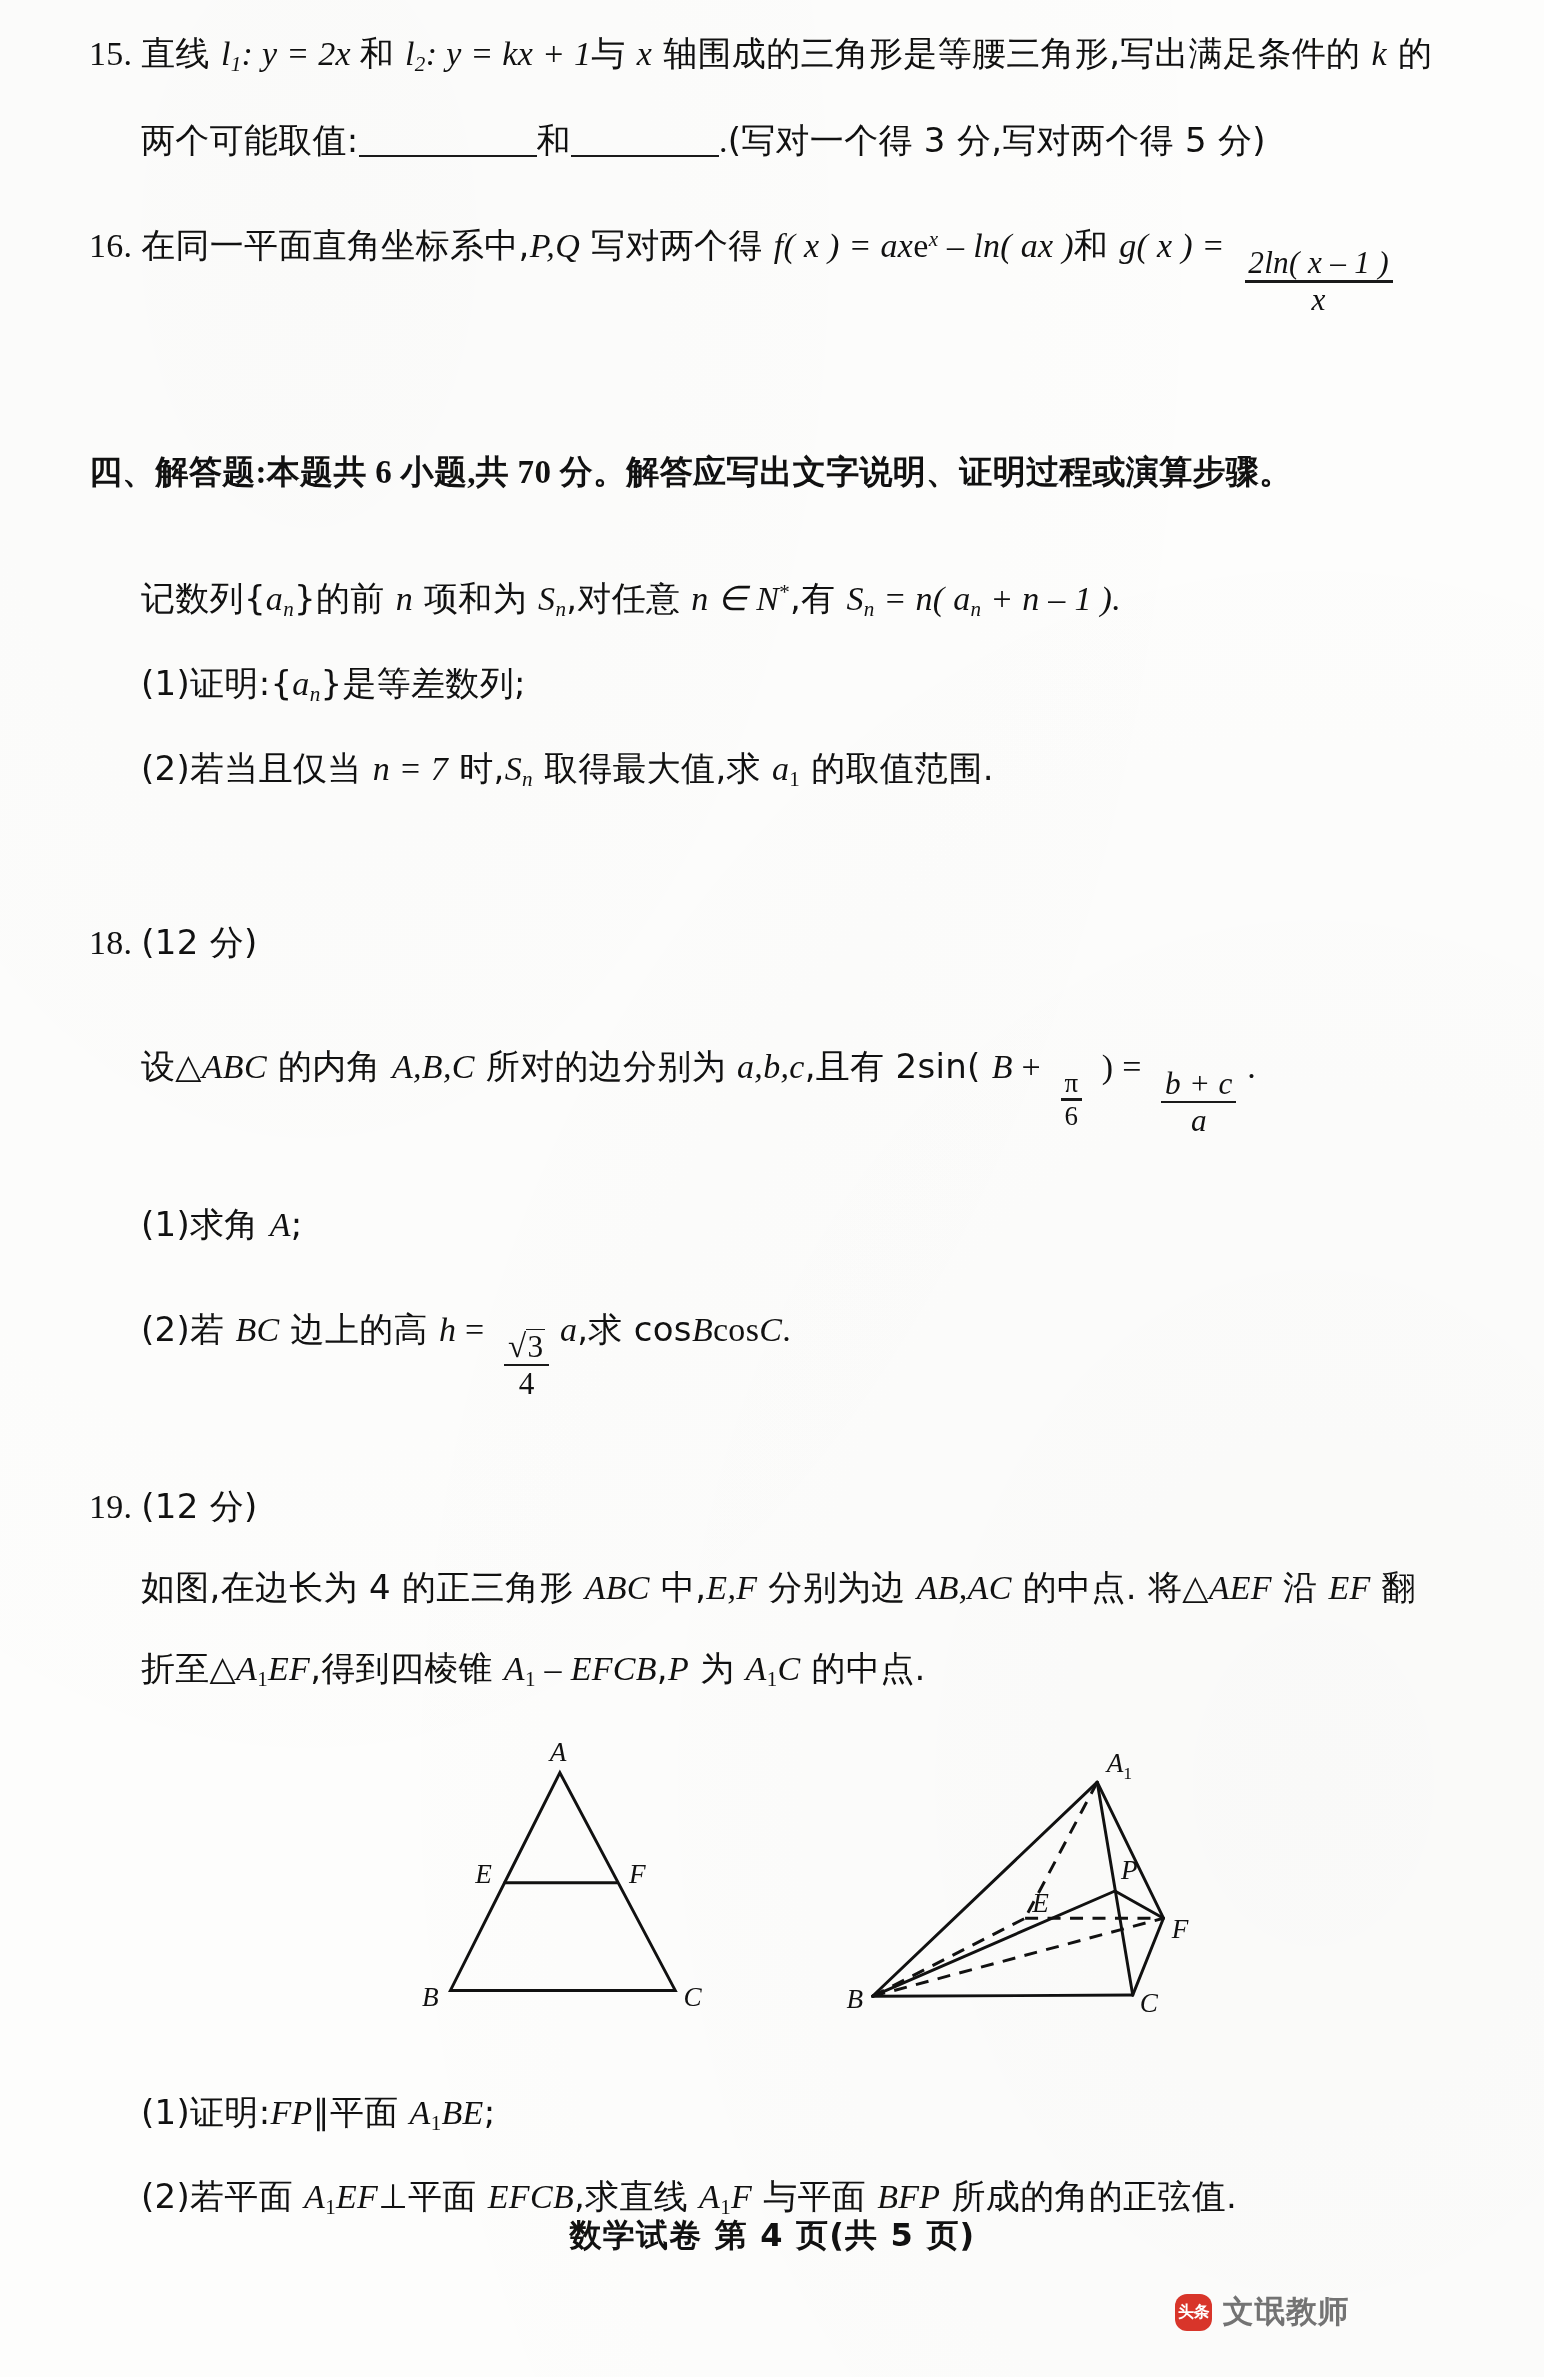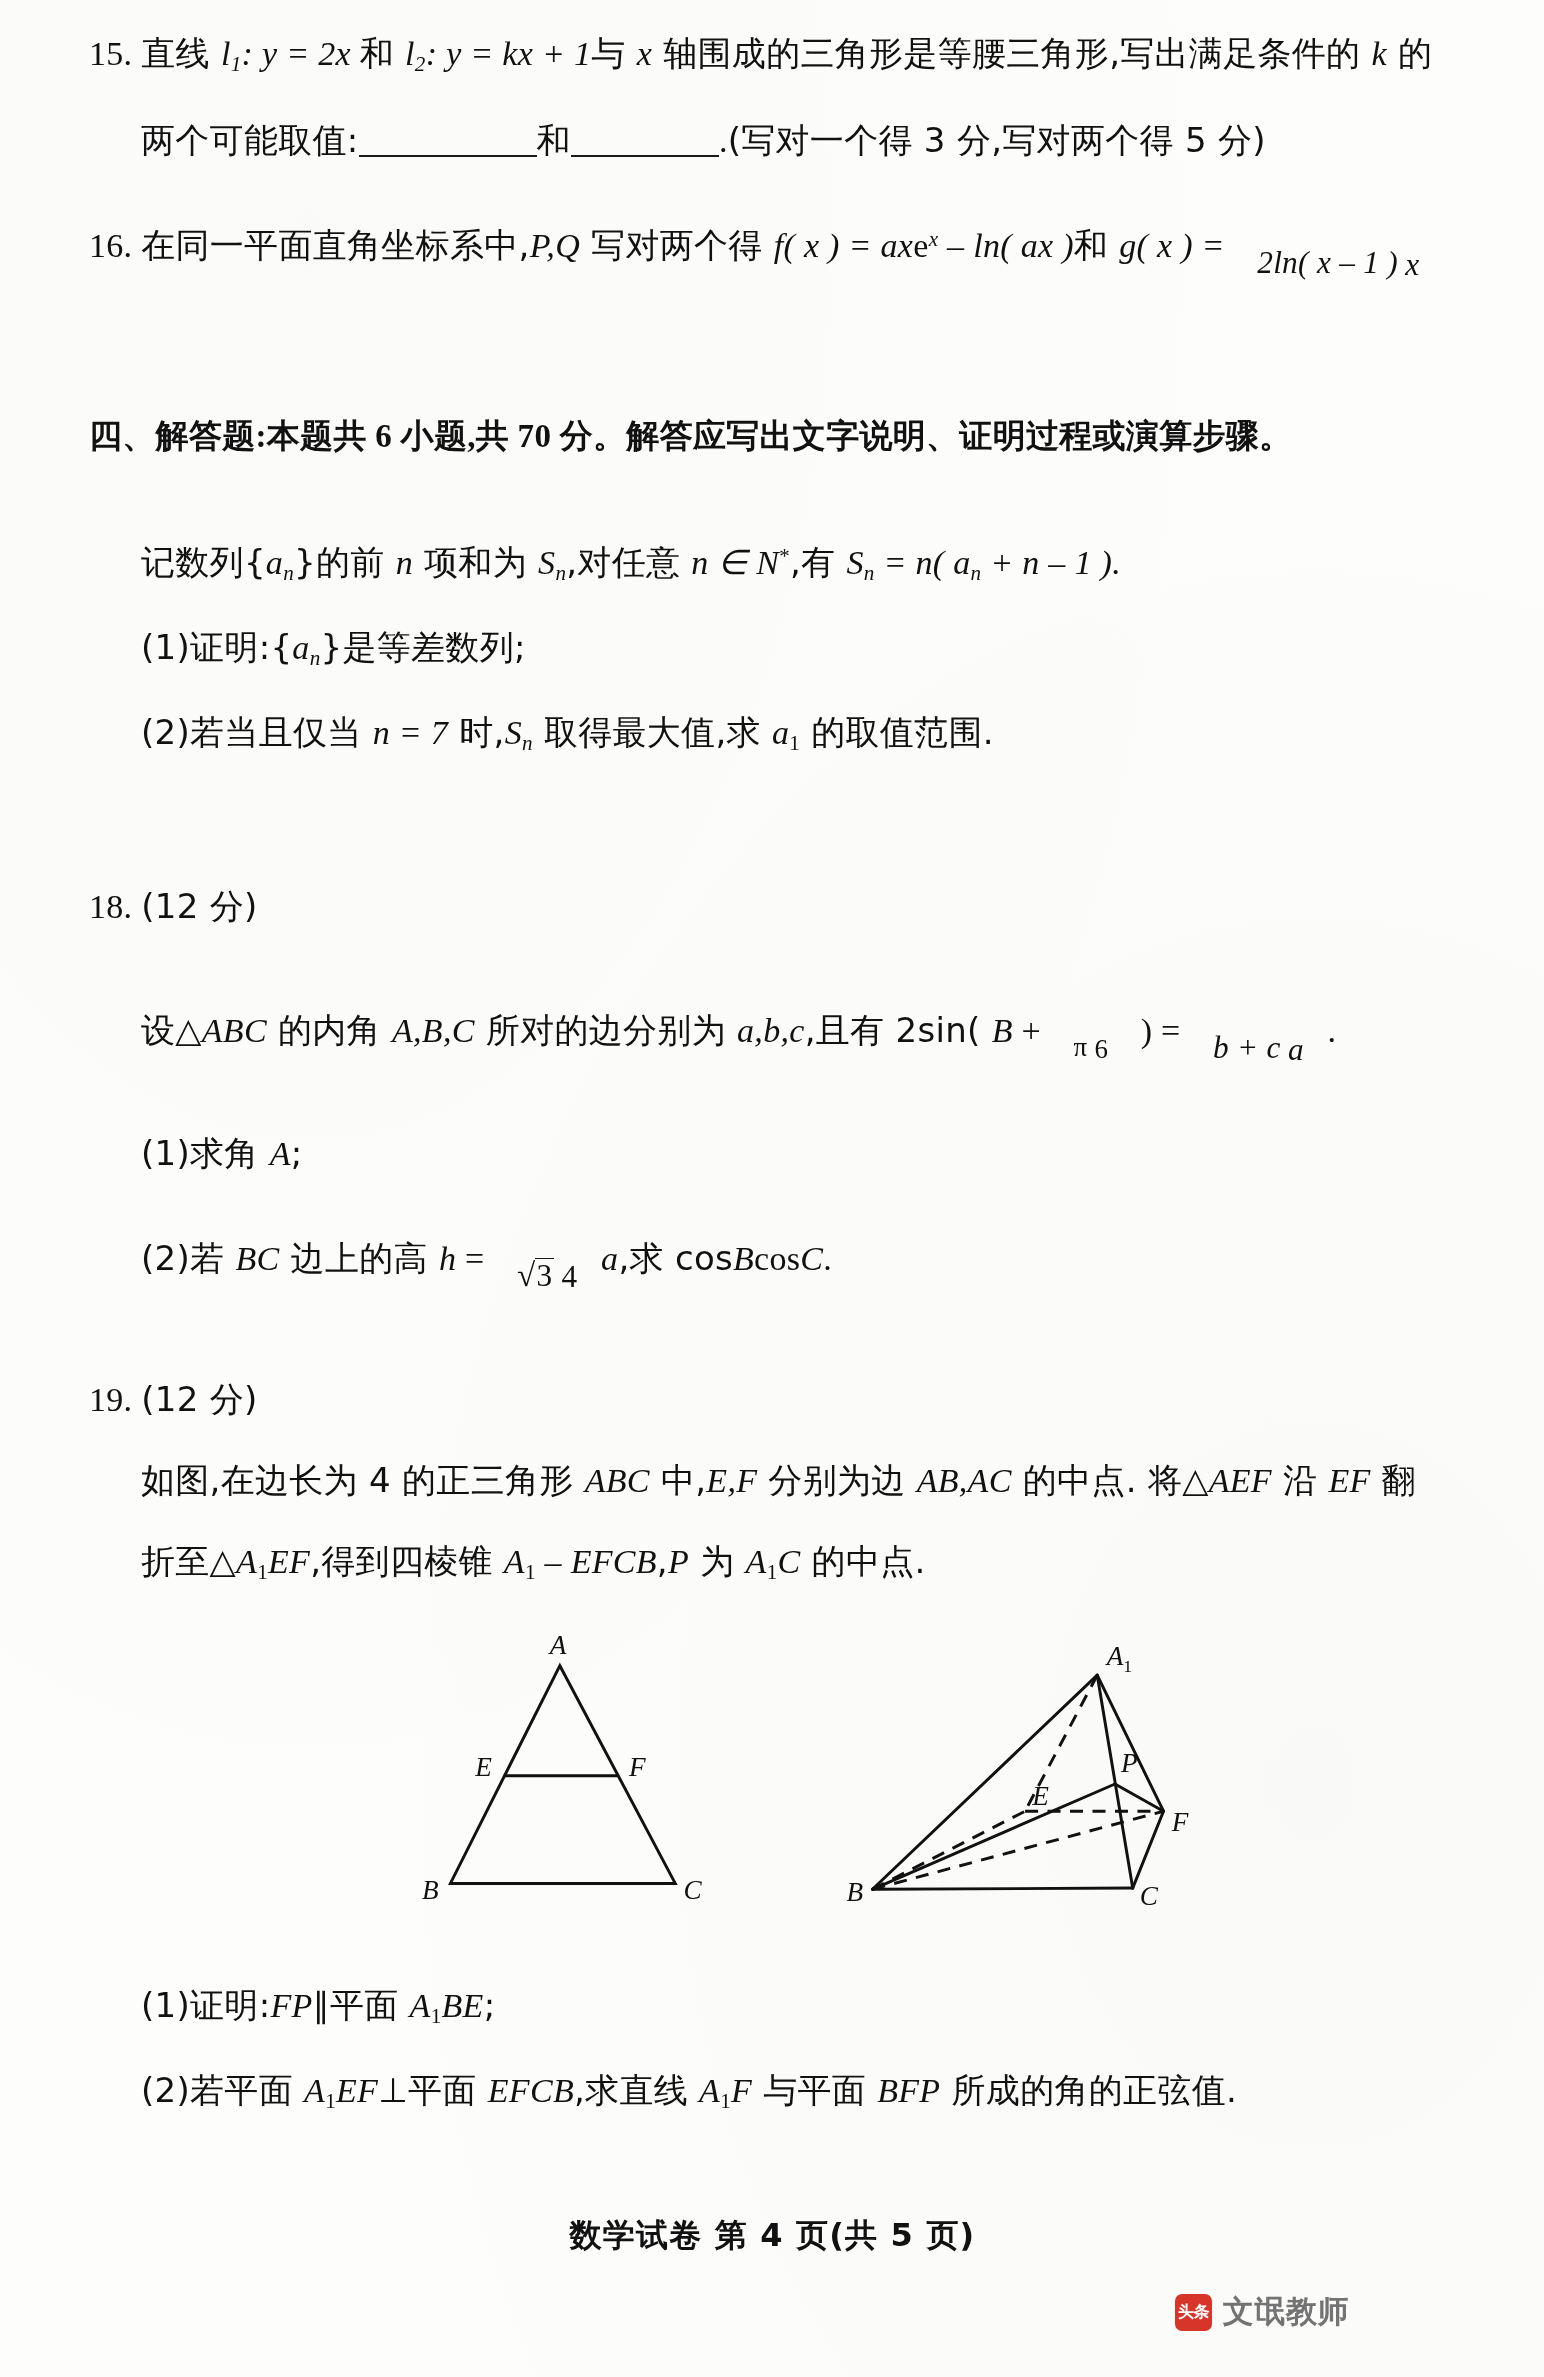--- a/index.html
+++ b/index.html
@@ -62,24 +62,24 @@
     border-bottom:2.4px solid #1a1a1a;
     height:1em;
     vertical-align:-0.15em;
   }
   .fill-long { width:178px; }
   .fill-med  { width:148px; }
 
   
   .frac {
     display:inline-flex;
-    flex-direction:row;
+    flex-direction:column;
     align-items:center;
     vertical-align:-0.48em;
-    margin:0 20px;
+    margin:0 11px;
     line-height:1.0;
   }
   .frac .top { padding:0 3.6px 1.8px 3.6px; font-size:0.92em; }
   .frac .bar { width:100%; height:2.4px; background:#1a1a1a; }
   .frac .bot { padding:1.8px 3.6px 0 3.6px; font-size:0.92em; }
   .frac.small { font-size:0.86em; }
 
   
   .sqrt { display:inline-flex; align-items:flex-start; line-height:1; }
   .sqrt .rad { font-size:1.06em; }
@@ -102,21 +102,21 @@
     font-family:"DejaVu Sans","Liberation Sans",sans-serif;
     font-weight:700;
     letter-spacing:1.2px;
   }
   .watermark {
     position:absolute;
     left:1175px; top:2291px;
     display:flex; align-items:center; gap:10.7px;
   }
   .wm-badge{
-    width:37px;height:37px;border-radius:7px;
+    width:37px;height:37px;border-radius:12px;
     background:#d8352a; color:#fff;
     font-family:"DejaVu Sans","Liberation Sans",sans-serif;
     font-size:16px; font-weight:700;
     display:flex;align-items:center;justify-content:center;
     line-height:1.05; text-align:center;
     letter-spacing:-0.6px;
   }
   .wm-text{
     font-family:"DejaVu Sans","Liberation Sans",sans-serif;
     font-size:31px; font-weight:700; color:#737373; letter-spacing:0.6px;

